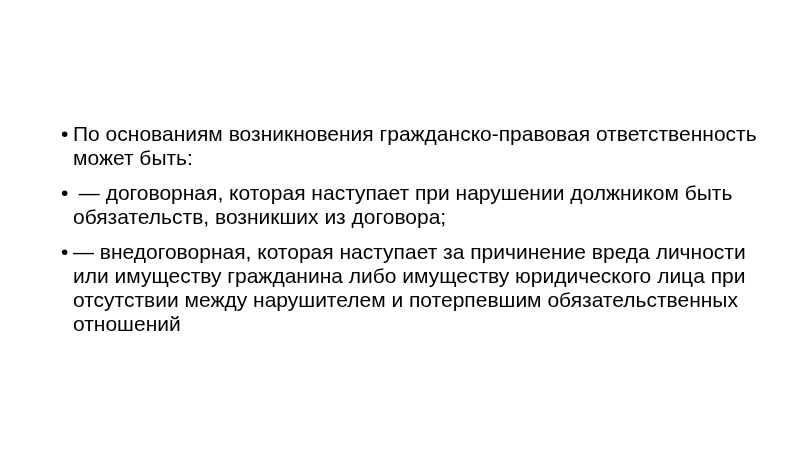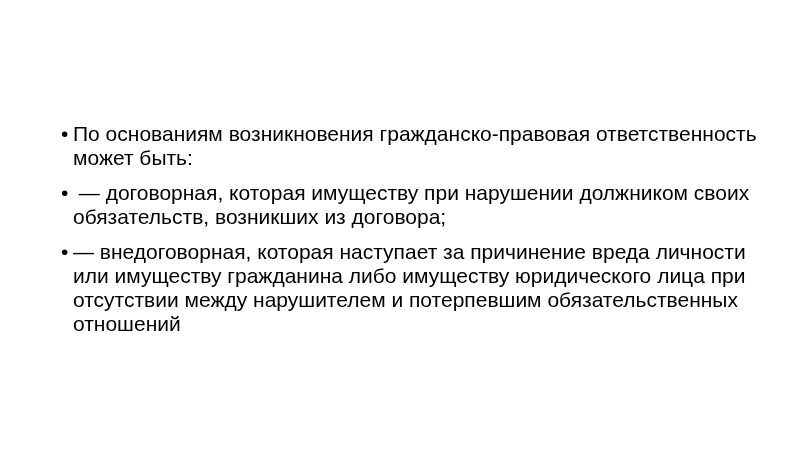--- a/index.html
+++ b/index.html
@@ -50,20 +50,20 @@
 <body>
 
 <div class="slide">
   <ul class="bullet-list">
     <li class="bullet-item">
       <span class="bullet-marker">•</span>
       <span class="bullet-text">По основаниям возникновения гражданско-правовая ответственность может быть:</span>
     </li>
     <li class="bullet-item">
       <span class="bullet-marker">•</span>
-      <span class="bullet-text"> — договорная, которая имуществу при нарушении должником своих обязательств, возникших из договора;</span>
+      <span class="bullet-text"> — договорная, которая наступает при нарушении должником быть обязательств, возникших из договора;</span>
     </li>
     <li class="bullet-item">
       <span class="bullet-marker">•</span>
       <span class="bullet-text">— внедоговорная, которая наступает за причинение вреда личности или имуществу гражданина либо имуществу юридического лица при отсутствии между нарушителем и потерпевшим обязательственных отношений</span>
     </li>
   </ul>
 </div>
 
 </body></html>

